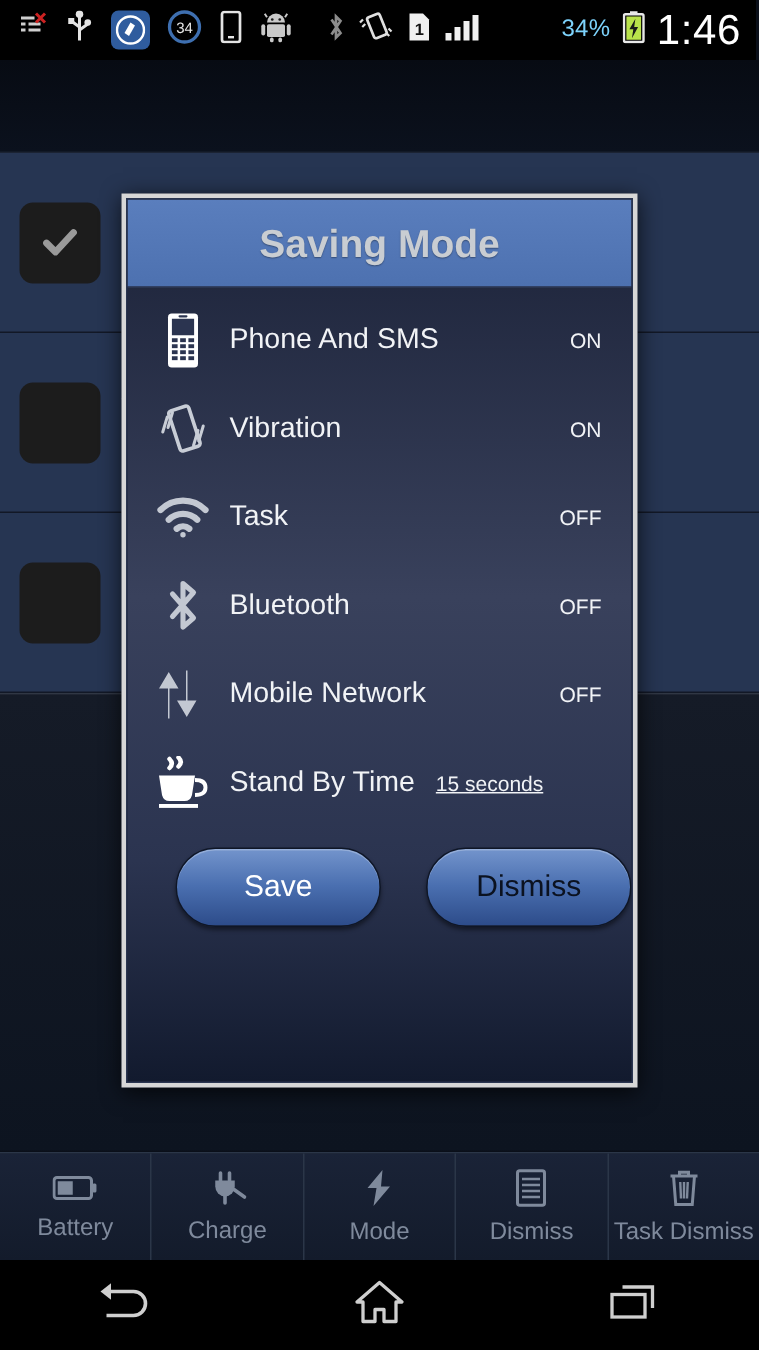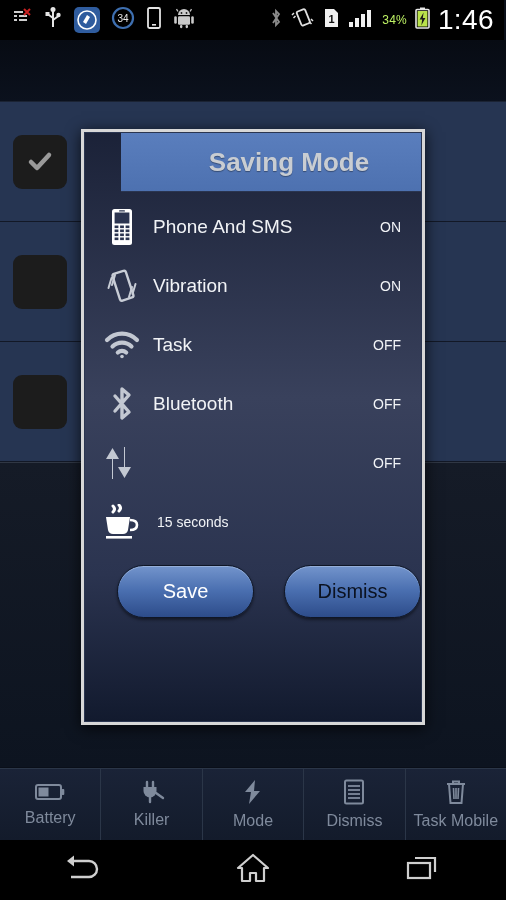--- a/index.html
+++ b/index.html
@@ -13,21 +13,21 @@
 
   
   .statusbar {
     position: absolute; top: 0; left: 0; width: 504px; height: 40px;
     background: #000;
     display: flex; align-items: center;
   }
   .sb-left { display: flex; align-items: center; gap: 11px; padding-left: 12px; }
   .sb-right { display: flex; align-items: center; gap: 8px; margin-left: auto; padding-right: 10px; }
   .sb-ico { display: block; }
-  .sb-text { color: #bef264; font-size: 12px; letter-spacing: .2px; }
+  .sb-text { color: #7dd3fc; font-size: 16px; letter-spacing: .2px; margin-left: 44px; }
   .sb-clock { color: #fff; font-size: 28px; letter-spacing: .4px; }
   .sb-badge {
     width: 26px; height: 26px; border-radius: 5px; background: #2f5c9e;
     display: flex; align-items: center; justify-content: center;
   }
 
   
   .app-header {
     position: absolute; top: 40px; left: 0; width: 506px; height: 62px;
     background: linear-gradient(180deg,#070b13 0%, #0b111d 100%);
@@ -66,32 +66,31 @@
   }
   .dlg-inner { width: 100%; height: 100%; border: 1px solid #2a3550; overflow: hidden;
     background: linear-gradient(180deg,#1b2238 0%, #39415c 45%, #2b3450 75%, #121a2e 100%); }
   .dlg-title {
     height: 59px; width: 100%;
     background: linear-gradient(180deg,#5a7ebd 0%, #4d71b0 100%);
     color: #c9cdd2; font-size: 26px; font-weight: bold;
     display: flex; align-items: center; justify-content: center;
     text-shadow: 0 1px 1px rgba(0,0,0,.35);
     border-bottom: 1px solid #2a3550;
-    margin-left: 36px;
   }
   .dlg-items { padding: 5px 0 0 0; text-align: center; }
   .dlg-row {
     height: 59px; display: flex; align-items: center; padding: 0 20px 0 16px;
   }
   .dlg-ico {
     width: 42px; flex: none; display: flex; align-items: center; justify-content: center;
   }
   .dlg-label { color: #f1f3f6; font-size: 19px; margin-left: 10px; white-space: nowrap; }
   .dlg-value { color: #f1f3f6; font-size: 14px; margin-left: auto; white-space: nowrap; }
-  .dlg-row.inline .dlg-value { margin-left: 14px; }
+  .dlg-row.inline .dlg-value { margin-left: 14px; text-decoration: underline; }
 
   .dlg-buttons {
     display: flex; justify-content: center; gap: 30px; margin-top: 14px; padding-left: 32px;
   }
   .dlg-btn {
     width: 140px; height: 53px; border-radius: 27px;
     border: 1px solid #0f1626;
     background: linear-gradient(180deg,#7394cc 0%, #4a6fb0 48%, #2d4c8a 100%);
     display: flex; align-items: center; justify-content: center;
     font-size: 20px; cursor: pointer;
@@ -318,33 +317,35 @@
           <span class="dlg-value">OFF</span>
         </div>
 
         <div class="dlg-row">
           <span class="dlg-ico">
             <svg width="36" height="34" viewBox="0 0 36 34">
               <path d="M8 33 L8 13 L2 13 L8.5 2 L15 13 L9 13 L9 33 Z" fill="#c3c8d2"></path>
               <path d="M20 1 L20 21 L14 21 L20.5 32 L27 21 L21 21 L21 1 Z" fill="#c3c8d2"></path>
             </svg>
           </span>
+          <span class="dlg-label">Mobile Network</span>
           <span class="dlg-value">OFF</span>
         </div>
 
 
         <div class="dlg-row inline">
           <span class="dlg-ico">
             <svg width="38" height="36" viewBox="0 0 38 36">
               <path d="M10 2 q3 3 0 6 M16 1 q3 3 0 6" fill="none" stroke="#ffffff" stroke-width="3" stroke-linecap="round"></path>
               <path d="M3 13 L27 13 L25 26 q-1 4 -5 4 L10 30 q-4 0 -5 -4 Z" fill="#ffffff"></path>
               <path d="M27 16 q7 0 7 5 q0 5 -7 5" fill="none" stroke="#ffffff" stroke-width="2.6"></path>
               <rect x="3" y="32" width="26" height="2.6" fill="#ffffff"></rect>
             </svg>
           </span>
+          <span class="dlg-label">Stand By Time</span>
           <span class="dlg-value">15 seconds</span>
         </div>
 
       </div>
 
       <div class="dlg-buttons">
         <div class="dlg-btn primary">Save</div>
         <div class="dlg-btn secondary">Dismiss</div>
       </div>
     </div>
@@ -363,21 +364,21 @@
     </div>
     <div class="tab">
       <span>
         <svg width="26" height="24" viewBox="0 0 26 24">
           <path d="M8 2 L8 7 M14 2 L14 7" stroke="#7f8a9c" stroke-width="2.4" stroke-linecap="round"></path>
           <path d="M4.5 7 L17.5 7 L17.5 11 a6.5 6.5 0 0 1 -13 0 Z" fill="#7f8a9c"></path>
           <path d="M11 17.5 L11 22" stroke="#7f8a9c" stroke-width="2.4" stroke-linecap="round"></path>
           <path d="M17 13 L24 18" stroke="#7f8a9c" stroke-width="2.4" stroke-linecap="round"></path>
         </svg>
       </span>
-      <span class="tab-label">Killer</span>
+      <span class="tab-label">Charge</span>
     </div>
     <div class="tab">
       <span>
         <svg width="22" height="26" viewBox="0 0 22 26">
           <path d="M13 1 L3 13 L9 13 L7 25 L18 12 L12 12 Z" fill="#7f8a9c"></path>
         </svg>
       </span>
       <span class="tab-label">Mode</span>
     </div>
     <div class="tab">
@@ -400,21 +401,21 @@
           <path d="M2 5 H20" stroke="#7f8a9c" stroke-width="2"></path>
           <path d="M8 5 L8 2.5 L14 2.5 L14 5" fill="none" stroke="#7f8a9c" stroke-width="2"></path>
           <path d="M4 5 L5.5 24 L16.5 24 L18 5" fill="none" stroke="#7f8a9c" stroke-width="2"></path>
           <g stroke="#7f8a9c" stroke-width="1.6">
             <path d="M8.5 9 L9 20"></path>
               <path d="M11 9 L11 20"></path>
               <path d="M13.5 9 L13 20"></path>
           </g>
         </svg>
       </span>
-      <span class="tab-label">Task Mobile</span>
+      <span class="tab-label">Task Dismiss</span>
     </div>
   </div>
 
   <div class="navbar">
     <div class="nav-btn">
       <span>
         <svg width="38" height="30" viewBox="0 0 38 30">
           <path d="M6 24 L24 24 a8 8 0 0 0 0 -16 L9 8" fill="none" stroke="#cfcfcf" stroke-width="2.4"></path>
           <path d="M9 2.5 L2 8 L9 13.5 Z" fill="#cfcfcf"></path>
         </svg>

